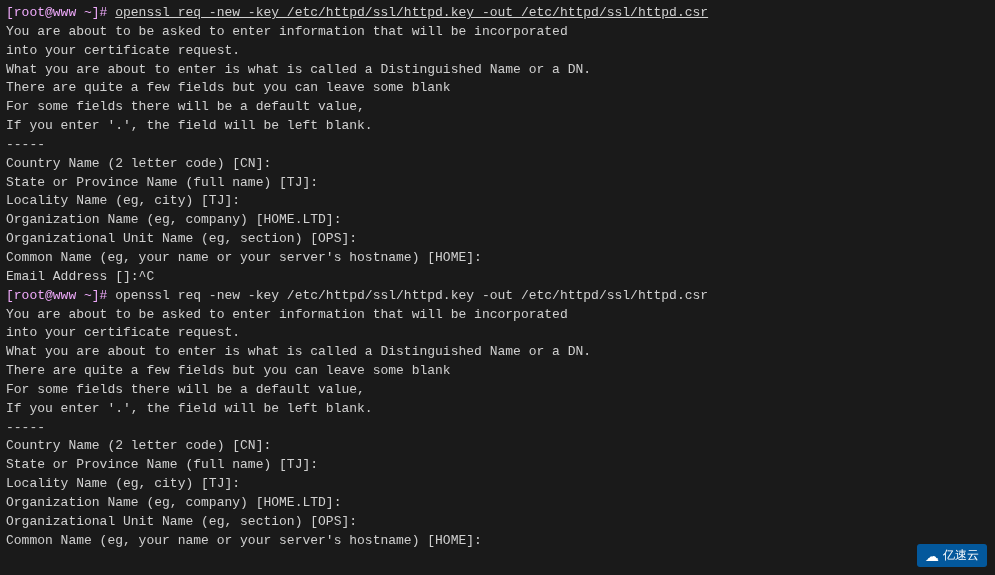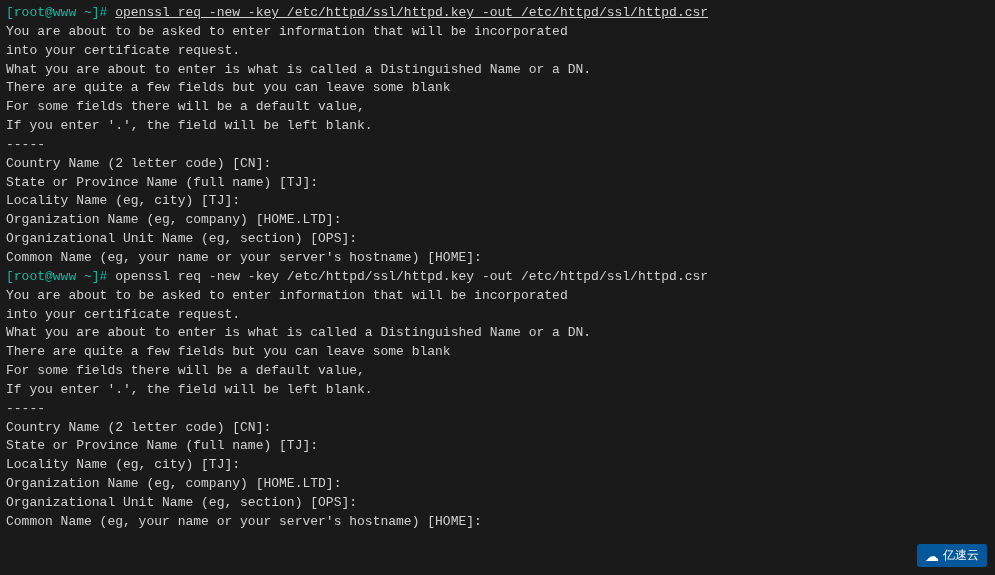--- a/index.html
+++ b/index.html
@@ -27,21 +27,21 @@
       overflow: hidden;
     }
 
     .line {
       line-height: 1.45;
       white-space: pre;
       color: #d0d0d0;
     }
 
     .prompt {
-      color: #14b8a6;
+      color: #f0abfc;
     }
 
     .command-underline {
       text-decoration: underline;
       color: #d0d0d0;
     }
 
     .watermark {
       position: absolute;
       bottom: 8px;
@@ -73,20 +73,21 @@
       <div class="line">There are quite a few fields but you can leave some blank</div>
       <div class="line">For some fields there will be a default value,</div>
       <div class="line">If you enter '.', the field will be left blank.</div>
       <div class="line">-----</div>
       <div class="line">Country Name (2 letter code) [CN]:</div>
       <div class="line">State or Province Name (full name) [TJ]:</div>
       <div class="line">Locality Name (eg, city) [TJ]:</div>
       <div class="line">Organization Name (eg, company) [HOME.LTD]:</div>
       <div class="line">Organizational Unit Name (eg, section) [OPS]:</div>
       <div class="line">Common Name (eg, your name or your server's hostname) [HOME]:</div>
+      <div class="line">Email Address []:^C</div>
       <div class="line"><span class="prompt">[root@www ~]# </span><span>openssl req -new -key /etc/httpd/ssl/httpd.key -out /etc/httpd/ssl/httpd.csr</span></div>
       <div class="line">You are about to be asked to enter information that will be incorporated</div>
       <div class="line">into your certificate request.</div>
       <div class="line">What you are about to enter is what is called a Distinguished Name or a DN.</div>
       <div class="line">There are quite a few fields but you can leave some blank</div>
       <div class="line">For some fields there will be a default value,</div>
       <div class="line">If you enter '.', the field will be left blank.</div>
       <div class="line">-----</div>
       <div class="line">Country Name (2 letter code) [CN]:</div>
       <div class="line">State or Province Name (full name) [TJ]:</div>

